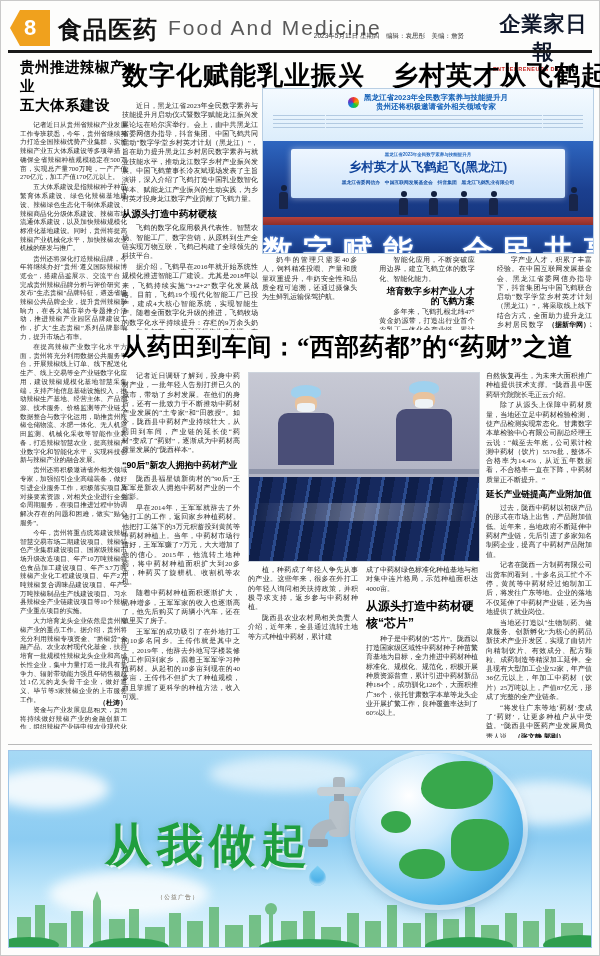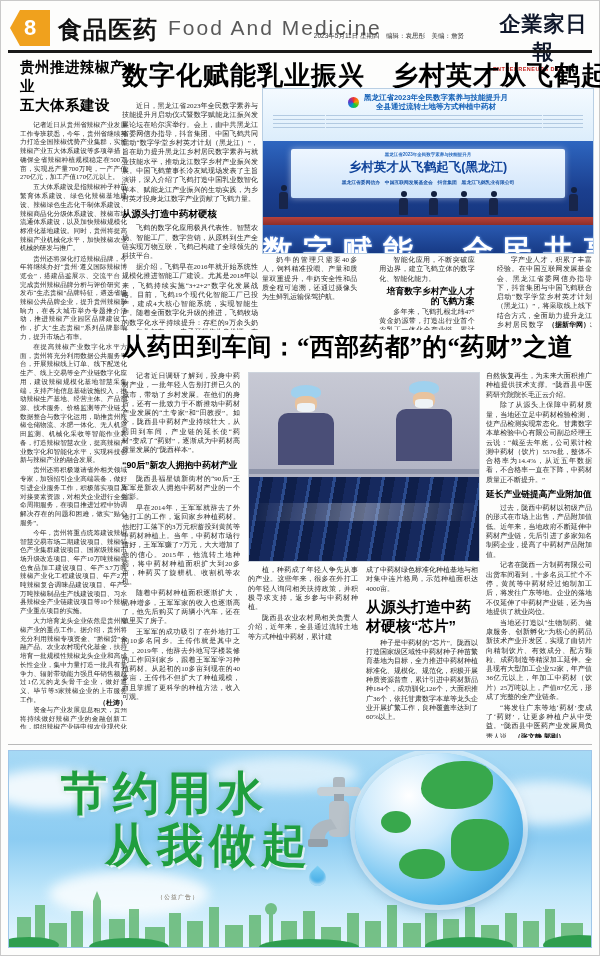--- a/index.html
+++ b/index.html
@@ -163,21 +163,21 @@
   <p class="par">飞鹤的数字化应用极具代表性。智慧农场、智能工厂、数字营销，从原料到生产全链实现万物互联，飞鹤已构建了全球领先的科技平台。</p>
   <p class="par">据介绍，飞鹤早在2016年就开始系统性规模化推进智能工厂建设。尤其是2018年以来，飞鹤持续实施“3+2+2”数字化发展战略。目前，飞鹤19个现代化智能工厂已投产，建成4大核心智能系统，实现智能生产。随着全面数字化升级的推进，飞鹤牧场的数字化水平持续提升：存栏的9万余头奶牛，每头都有RFID电子耳标作为身份证，在项圈芯片、产奶量、兽医和营养各个系统的配合下，与1万多头</p>
 </div>
 
 <div class="photo1">
   <div class="p1-banner">
     <div class="p1-bhead">
       <span class="p1-logo"></span>
       <div>
         <div class="p1-line">黑龙江省2023年全民数字素养与技能提升月</div>
-        <div class="p1-line">全县通过流转土地等方式种植中药材</div>
+        <div class="p1-line">贵州还将积极邀请省外相关领域专家</div>
       </div>
     </div>
     <div class="p1-cards">
       <div class="p1-card" style="width:52px"></div>
       <div class="p1-card" style="width:120px"></div>
       <div class="p1-card" style="width:96px"></div>
       <div class="p1-card" style="width:40px"></div>
     </div>
   </div>
   <div class="p1-stage">
@@ -264,21 +264,21 @@
   <div class="ph2-glare"></div>
 </div>
 
 <div class="a2-col2 clip">
   <p class="par">植，种药成了年轻人争先从事的产业。这些年来，很多在外打工的年轻人询问相关扶持政策，并积极寻求支持，返乡参与中药材种植。</p>
   <p class="par">陇西县农业农村局相关负责人介绍，近年来，全县通过流转土地等方式种植中药材，累计建</p>
 </div>
 
 <div class="a2-col3 clip">
   <p class="par" style="text-indent:0">成了中药材绿色标准化种植基地与相对集中连片格局，示范种植面积达4000亩。</p>
-  <div class="subhead" style="font-size:15px">从源头打造中药材硬核“芯片”</div>
+  <div class="subhead" style="font-size:12px">从源头打造中药材硬核“芯片”</div>
   <p class="par">种子是中药材的“芯片”。陇西以打造国家级区域性中药材种子种苗繁育基地为目标，全力推进中药材种植标准化、规模化、规范化，积极开展种质资源普查，累计引进中药材新品种184个，成功驯化126个，大面积推广36个，依托甘肃数字本草等龙头企业开展扩繁工作，良种覆盖率达到了60%以上。</p>
 </div>
 
 <div class="a2-col4 clip">
   <p class="par" style="text-indent:0">自然恢复再生，为未来大面积推广种植提供技术支撑。”陇西县中医药研究院院长毛正云介绍。</p>
   <p class="par">除了从源头上保障中药材质量，当地还立足中药材检验检测，使产品检测实现常态化。甘肃数字本草检验中心有限公司副总经理王云说：“截至去年底，公司累计检测中药材（饮片）5576批，整体不合格率为14.4%，从近五年数据看，不合格率一直在下降，中药材质量正不断提升。”</p>
   <div class="subhead" style="font-size:8.8px">延长产业链提高产业附加值</div>
   <p class="par">过去，陇西中药材以初级产品的形式在市场上出售，产品附加值低。近年来，当地政府不断延伸中药材产业链，先后引进了多家知名制药企业，提高了中药材产品附加值。</p>
   <p class="par">记者在陇西一方制药有限公司出货车间看到，十多名员工忙个不停，黄芪等中药材经过炮制加工后，将发往广东等地。企业的落地不仅延伸了中药材产业链，还为当地提供了就业岗位。</p>
   <p class="par">当地还打造以“生物制药、健康服务、创新孵化”为核心的药品新技术产业开发区，实现了由切片向精制饮片、有效成分、配方颗粒、成药制造等精深加工延伸。全县现有大型加工企业52家，年产值36亿元以上，年加工中药材（饮片）25万吨以上，产值87亿元，形成了完整的全产业链条。</p>
@@ -328,21 +328,20 @@
     </g>
     <g fill="#2f9e4f">
       <ellipse cx="20" cy="62" rx="30" ry="8"></ellipse>
         <ellipse cx="120" cy="64" rx="40" ry="9"></ellipse>
       <ellipse cx="300" cy="64" rx="50" ry="8"></ellipse>
         <ellipse cx="460" cy="63" rx="44" ry="9"></ellipse>
       <ellipse cx="570" cy="62" rx="36" ry="10"></ellipse>
     </g>
   </svg>
 
-  <div class="slogan l1">节约用水</div>
   <div class="slogan l2">从我做起</div>
   <div class="psa-note">（公益广告）</div>
 
   <svg class="faucet" width="72" height="92" viewBox="0 0 72 92">
     <rect x="30" y="0" width="12" height="12" rx="3" fill="#aeb8c0"></rect>
     <rect x="14" y="10" width="44" height="9" rx="4.5" fill="#c6cfd5"></rect>
     <rect x="31" y="17" width="10" height="8" fill="#9aa4ad"></rect>
     <rect x="26" y="24" width="20" height="36" rx="5" fill="#b9c2c9"></rect>
     <path d="M28 42 C12 44 6 52 7 64 L22 64 C21 56 26 52 34 52 Z" fill="#aeb8c0"></path>
     <rect x="5" y="62" width="20" height="8" rx="2" fill="#95a0a9"></rect>

